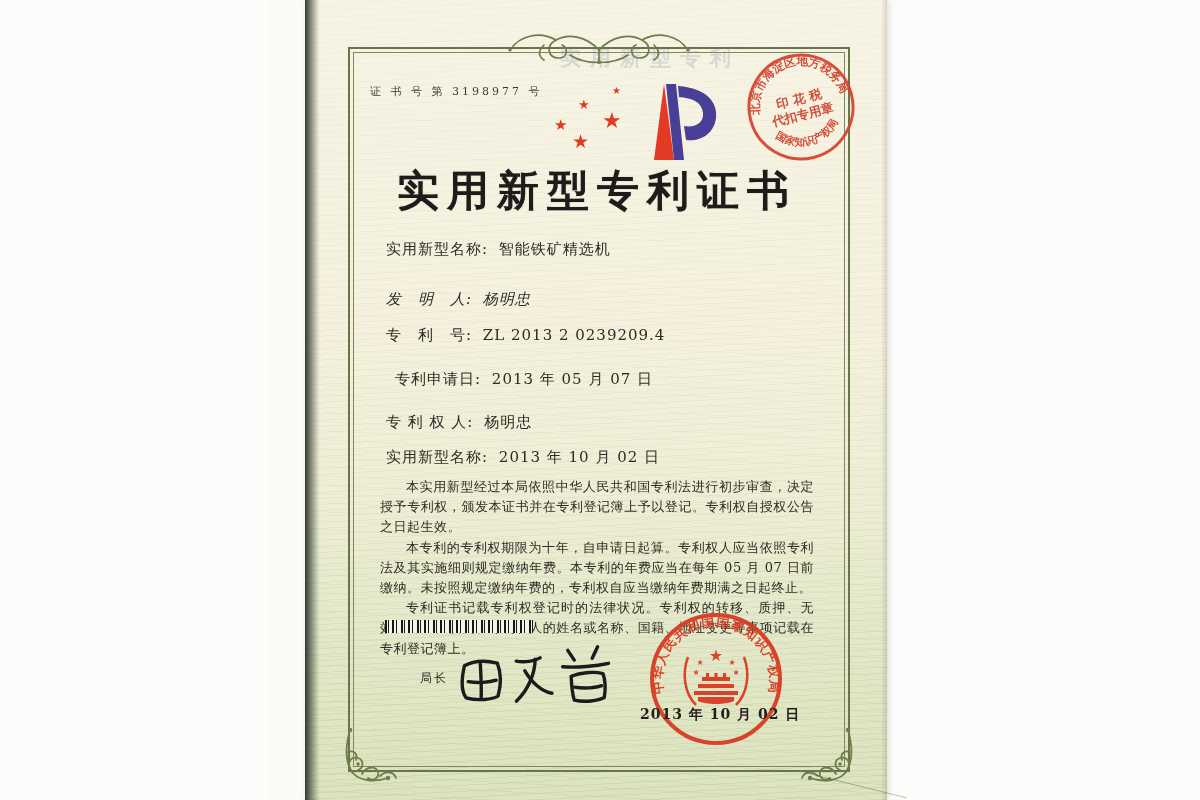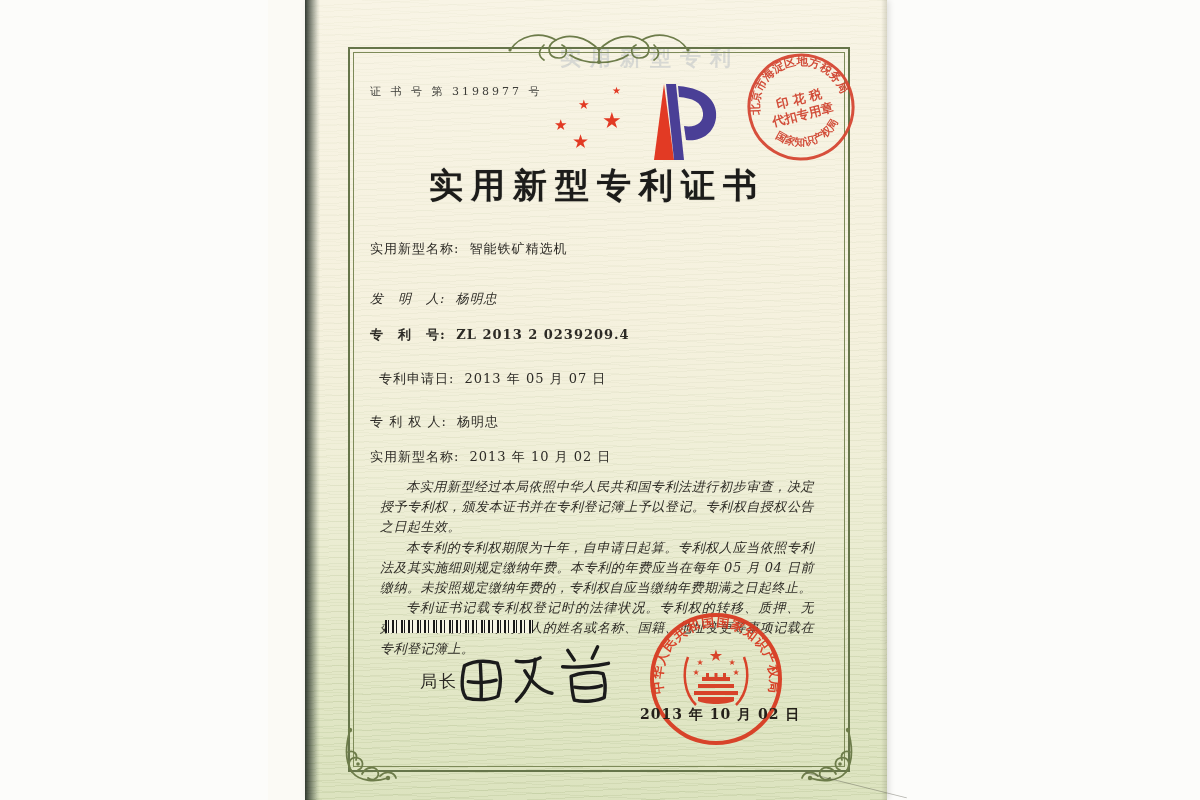--- a/index.html
+++ b/index.html
@@ -50,46 +50,46 @@
     font-weight:bold;white-space:nowrap;
   }
   .cert-no{
     position:absolute;left:65px;top:84px;
     font-size:11px;letter-spacing:3px;color:#3c3c38;
   }
   .logo{position:absolute;left:245px;top:80px;width:185px;height:85px;}
   .logo .star{position:absolute;color:#e23a24;line-height:1;}
   .doc-title{
     position:absolute;left:43px;top:163px;width:498px;text-align:center;
-    font-size:34px;font-weight:bold;letter-spacing:8px;color:#1c1c1a;
+    font-size:42px;font-weight:bold;letter-spacing:8px;color:#1c1c1a;
     text-shadow:0 0 1px rgba(0,0,0,0.35);white-space:nowrap;
   }
   .tax-stamp{
     position:absolute;left:430px;top:41px;width:132px;height:132px;
     transform:rotate(-14deg);opacity:0.92;
   }
   .fields{position:absolute;left:65px;top:0;width:440px;}
-  .field-row{position:absolute;left:0;white-space:nowrap;font-size:13px;color:#2d2b26;}
+  .field-row{position:absolute;left:16px;white-space:nowrap;font-size:15px;color:#2d2b26;}
   .field-row .flabel{letter-spacing:1px;}
   .field-row .fvalue{margin-left:6px;letter-spacing:1px;}
-  .row-0{top:240px;} .row-1{top:290px;font-style:italic;} .row-2{top:326px;font-weight:bold;}
+  .row-0{top:240px;} .row-1{top:290px;font-style:italic;} .row-2{top:326px;}
   .row-3{top:370px;margin-left:9px;} .row-4{top:413px;} .row-5{top:448px;}
   .body-text{
     position:absolute;left:75px;top:477px;width:434px;
     font-size:13px;line-height:20.2px;color:#2e2c26;
-    text-align:justify;letter-spacing:0.5px;font-style:italic;
+    text-align:justify;letter-spacing:0.5px;
   }
   .body-text p{margin:0;text-indent:2em;}
   .barcode{
     position:absolute;left:80px;top:620px;width:148px;height:13px;
     background:
       repeating-linear-gradient(90deg,#181818 0 2px,#f6f4e4 2px 3px,#181818 3px 4px,#f6f4e4 4px 7px,#181818 7px 9px,#f6f4e4 9px 11px,#181818 11px 12px,#f6f4e4 12px 16px);
   }
   .sig-title{
-    position:absolute;left:115px;top:670px;font-size:17px;color:#2c2a24;letter-spacing:2px;
+    position:absolute;left:115px;top:670px;font-size:12px;color:#2c2a24;letter-spacing:2px;
   }
   .signature{position:absolute;left:148px;top:636px;width:170px;height:78px;}
   .office-seal{position:absolute;left:341px;top:609px;width:140px;height:140px;opacity:0.95;}
   .seal-date{
     position:absolute;left:335px;top:706px;width:152px;text-align:center;
     font-size:14px;font-weight:bold;color:#24201a;letter-spacing:1px;white-space:nowrap;
   }
   .page-footer{
     position:absolute;left:43px;top:743px;width:498px;text-align:center;
     font-size:12px;color:#3d3c34;letter-spacing:2px;
@@ -226,21 +226,21 @@
       <span class="fvalue">杨明忠</span>
     </div>
     <div class="field-row row-5">
       <span class="flabel">实用新型名称:</span>
       <span class="fvalue">2013 年 10 月 02 日</span>
     </div>
   </div>
 
   <div class="body-text">
     <p>本实用新型经过本局依照中华人民共和国专利法进行初步审查，决定授予专利权，颁发本证书并在专利登记簿上予以登记。专利权自授权公告之日起生效。</p>
-    <p>本专利的专利权期限为十年，自申请日起算。专利权人应当依照专利法及其实施细则规定缴纳年费。本专利的年费应当在每年 05 月 04 日前缴纳。未按照规定缴纳年费的，专利权自应当缴纳年费期满之日起终止。</p>
+    <p>本专利的专利权期限为十年，自申请日起算。专利权人应当依照专利法及其实施细则规定缴纳年费。本专利的年费应当在每年 05 月 07 日前缴纳。未按照规定缴纳年费的，专利权自应当缴纳年费期满之日起终止。</p>
     <p>专利证书记载专利权登记时的法律状况。专利权的转移、质押、无效、终止、恢复和专利权人的姓名或名称、国籍、地址变更等事项记载在专利登记簿上。</p>
   </div>
 
   <div class="barcode"></div>
 
   <div class="sig-title">局长</div>
 
   <div class="signature" title="">
     <svg width="170" height="78" viewBox="0 0 170 78">
       <g fill="none" stroke="#1b1b1b" stroke-width="3.4" stroke-linecap="round" stroke-linejoin="round" transform="rotate(-3 85 39)">

